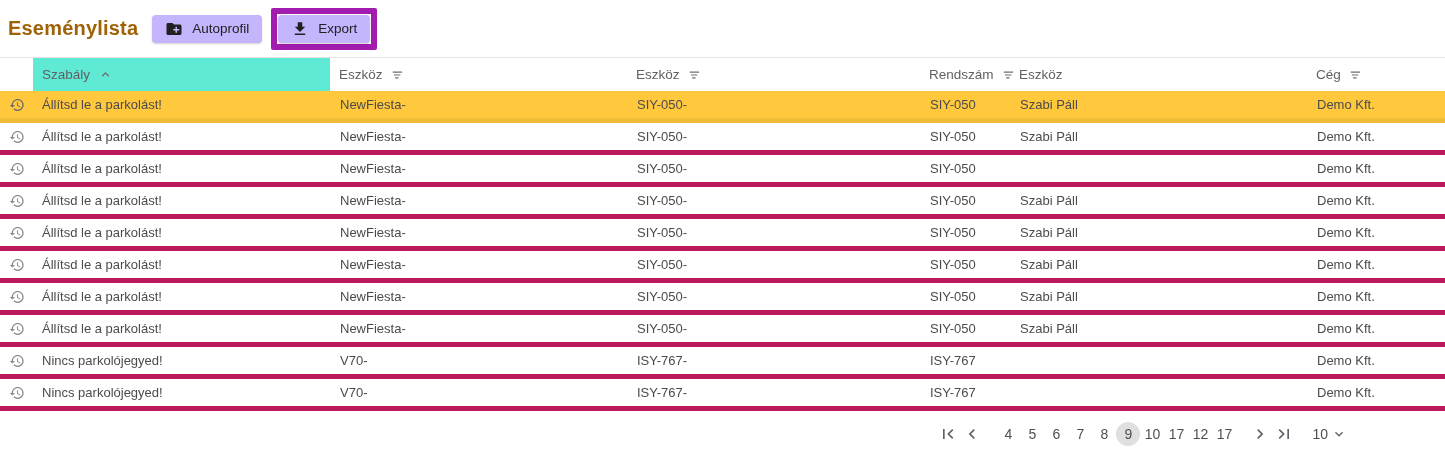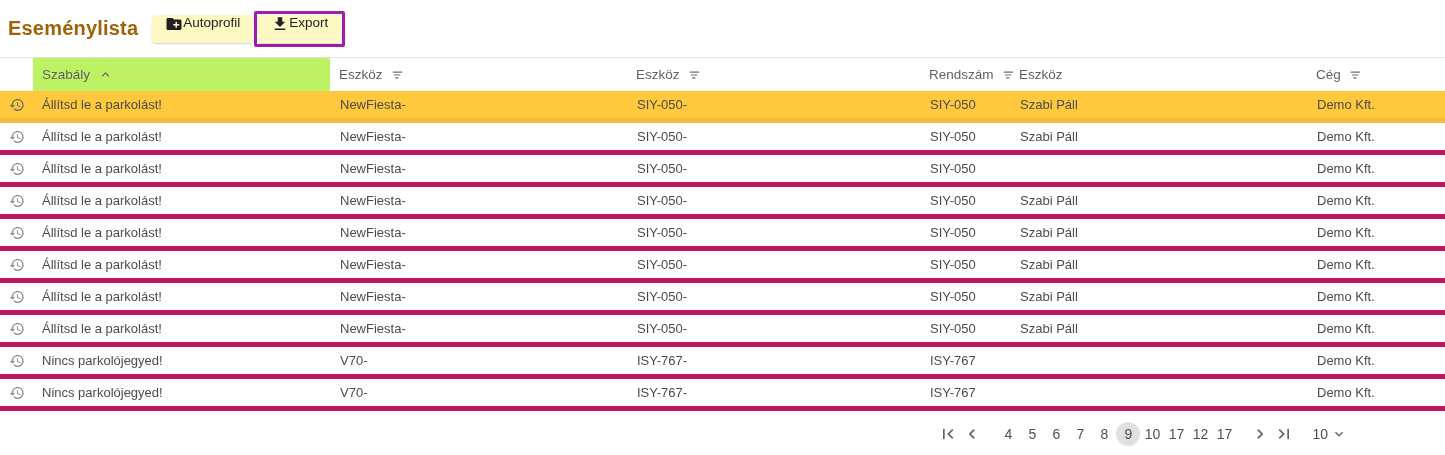--- a/index.html
+++ b/index.html
@@ -18,40 +18,41 @@
     padding-left: 8px;
   }
   .page-title {
     font-size: 20px;
     font-weight: 700;
     color: #a16207;
     letter-spacing: 0.2px;
   }
   .btn {
     display: inline-flex;
-    align-items: flex-start;
+    align-items: center;
+    gap: 9px;
     height: 28px;
     padding: 0 13px;
-    background: #fef9c3;
+    background: #c4b5fd;
     border: none;
     border-radius: 4px;
     font-family: "Liberation Sans", sans-serif;
     font-size: 13.5px;
     font-weight: 500;
     color: #212121;
     cursor: pointer;
     box-shadow: 0 1px 2px rgba(0,0,0,0.18);
     white-space: nowrap;
   }
   .btn svg { flex: 0 0 auto; }
   .autoprofil-btn { margin-left: 14px; }
   .export-annotation {
     display: inline-flex;
-    margin-left: 1px;
-    border: 3px solid #a21caf;
+    margin-left: 9px;
+    border: 6px solid #a21caf;
     border-radius: 2px;
     padding: 1px;
   }
 
   
   .event-table { border-top: 1px solid #e3e3e3; }
   .hdr-row, .row {
     display: grid;
     grid-template-columns: 33px 297px 297px 293px 90px 297px 138px;
     align-items: stretch;
@@ -60,21 +61,21 @@
   .hdr-cell {
     display: flex;
     align-items: center;
     gap: 8px;
     padding-left: 9px;
     font-size: 13.5px;
     color: #616161;
     cursor: pointer;
     white-space: nowrap;
   }
-  .hdr-cell.sorted-col { background: #bef264; }
+  .hdr-cell.sorted-col { background: #5eead4; }
   .hdr-cell svg { flex: 0 0 auto; fill: #6f6f6f; }
 
   .row {
     height: 32px;
     border-bottom: 5px solid #be185d;
     background: #ffffff;
     cursor: pointer;
   }
   .row.selected { background: #FFC83D; border-bottom-color: #f0bd39; }
   .cell {

